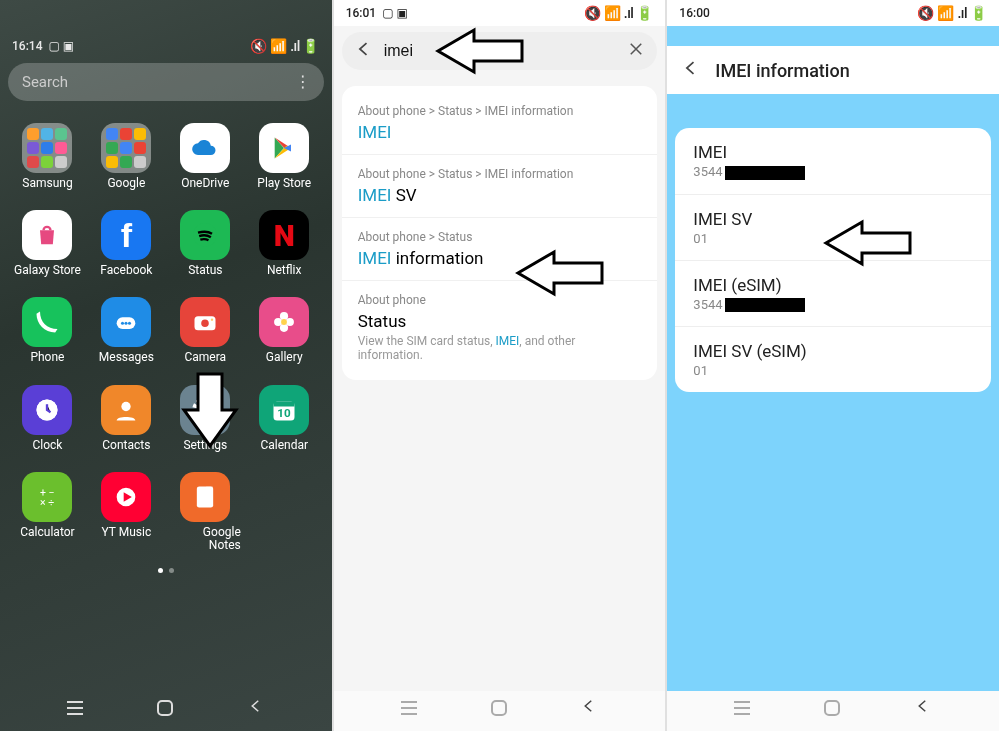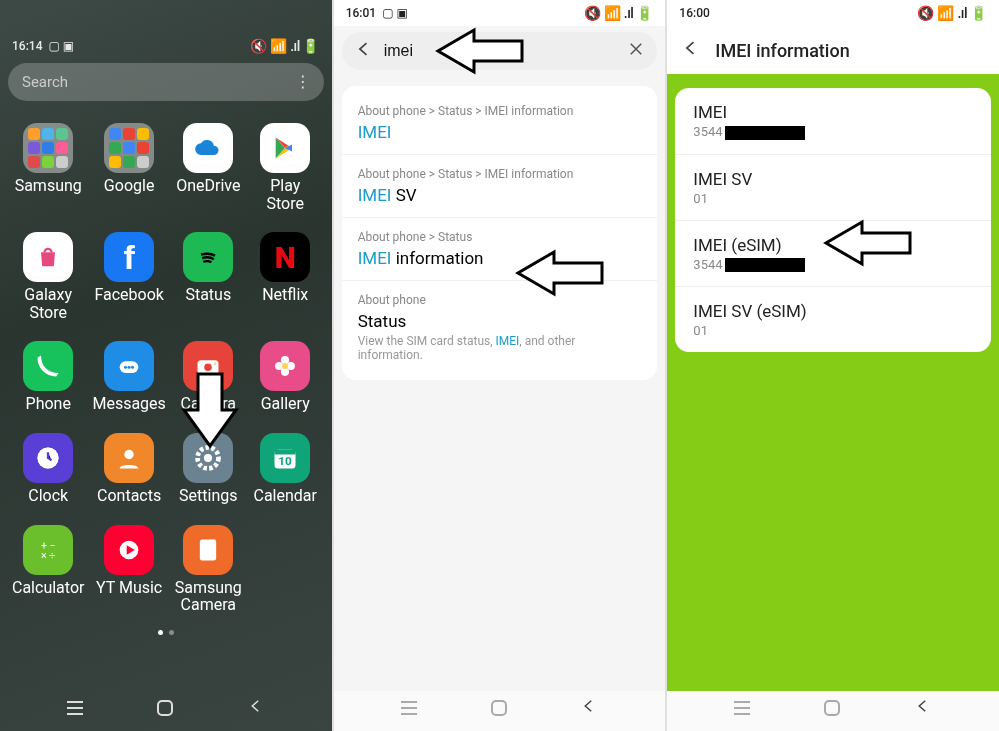--- a/index.html
+++ b/index.html
@@ -55,21 +55,21 @@
     grid-template-columns: repeat(4, 1fr);
     gap: 20px 8px;
     padding: 10px 12px 10px 12px;
   }
   .app { display:flex; flex-direction:column; align-items:center; gap:4px; }
   .app-icon {
     width:50px; height:50px; border-radius:14px;
     display:flex; align-items:center; justify-content:center;
     font-size:24px; color:#fff; position:relative;
   }
-  .app-label { color:#fff; font-size:16px; text-align:center; line-height:1.1; min-height:13px; }
+  .app-label { color:#fff; font-size:12px; text-align:right; line-height:1.1; min-height:13px; }
   .folder-icon {
     width:50px;height:50px;border-radius:14px;background:rgba(255,255,255,.4);
     display:grid; grid-template-columns:1fr 1fr 1fr; grid-template-rows:1fr 1fr 1fr;
     gap:2px; padding:5px;
   }
   .folder-icon span { border-radius:3px; }
   .page-dots { display:flex; justify-content:center; gap:6px; margin-top:6px; }
   .page-dots span { width:5px;height:5px;border-radius:50%;background:rgba(255,255,255,.4); }
   .page-dots span.active { background:#fff; }
   .nav-bar {
@@ -108,21 +108,21 @@
     padding: 6px 0;
   }
   .result-item { padding:12px 16px; border-bottom:1px solid #f0f0f0; }
   .result-item:last-child { border-bottom:none; }
   .crumb { font-size:12px; color:#888; margin-bottom:4px; }
   .result-title { font-size:17px; color:#1a9cc7; }
   .result-title .black { color:#000000; }
   .result-sub { font-size:12px; color:#999; margin-top:3px; }
   .result-sub .hl { color:#1a9cc7; }
   
-  .phone3 { background:#84cc16; color:#111; }
+  .phone3 { background:#7dd3fc; color:#111;gap:20px; }
   .title-row {
     display:flex; align-items:center; gap:14px;
     padding:12px 14px;
     font-size:18px; font-weight:500; color:#222;
     background:#fff;
   }
   .info-card {
     background:#fff; margin:14px 8px; border-radius:14px;
   }
   .info-item { padding:14px 18px; border-bottom:1px solid #eee; position:relative; }
@@ -328,21 +328,21 @@
         </div>
         <div class="app-label">YT Music</div>
       </div>
       <div class="app">
         <div class="app-icon" style="background:#f06a2a">
           <svg viewBox="0 0 24 24" width="28" height="28">
             <rect x="5" y="3" width="14" height="18" rx="2" fill="#fff"></rect>
             <path fill="#fff" d="M13 3h6l-6 6z" opacity=".4"></path>
           </svg>
         </div>
-        <div class="app-label">Samsung Camera</div>
+        <div class="app-label">Google Notes</div>
       </div>
     </div>
   <div class="page-dots">
     <span class="active"></span>
       <span></span>
   </div>
   <div class="nav-bar">
     <span class="nav-recent"></span>
     <span class="nav-home"></span>
     <span class="nav-back">

